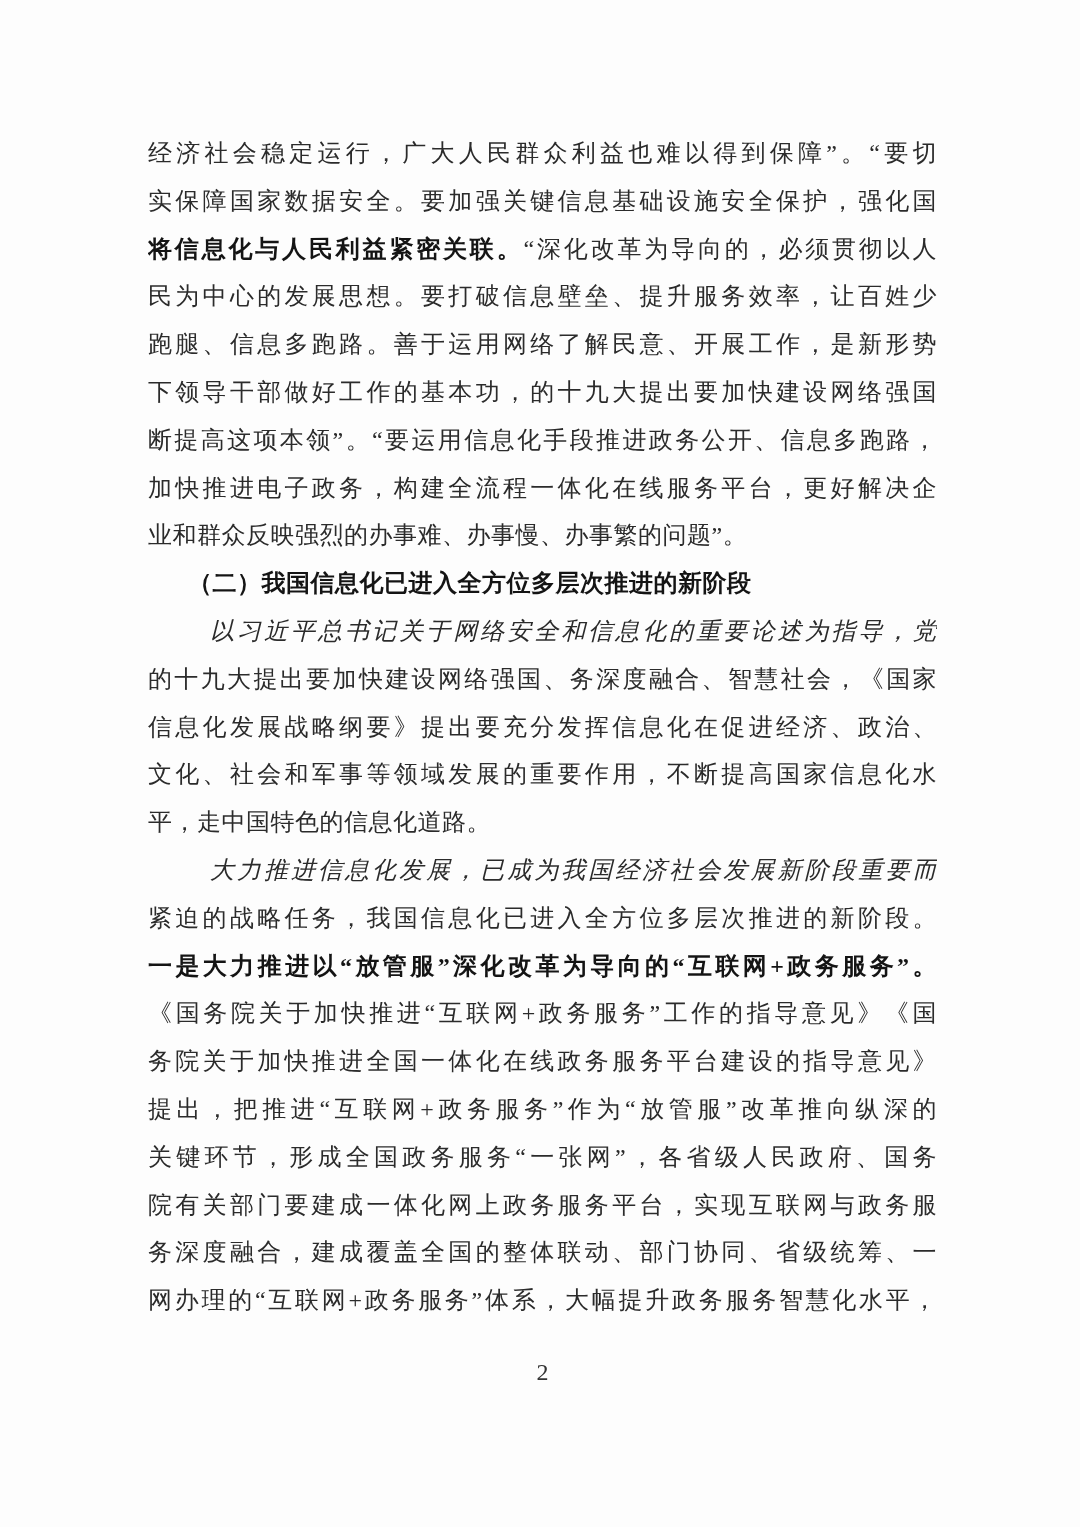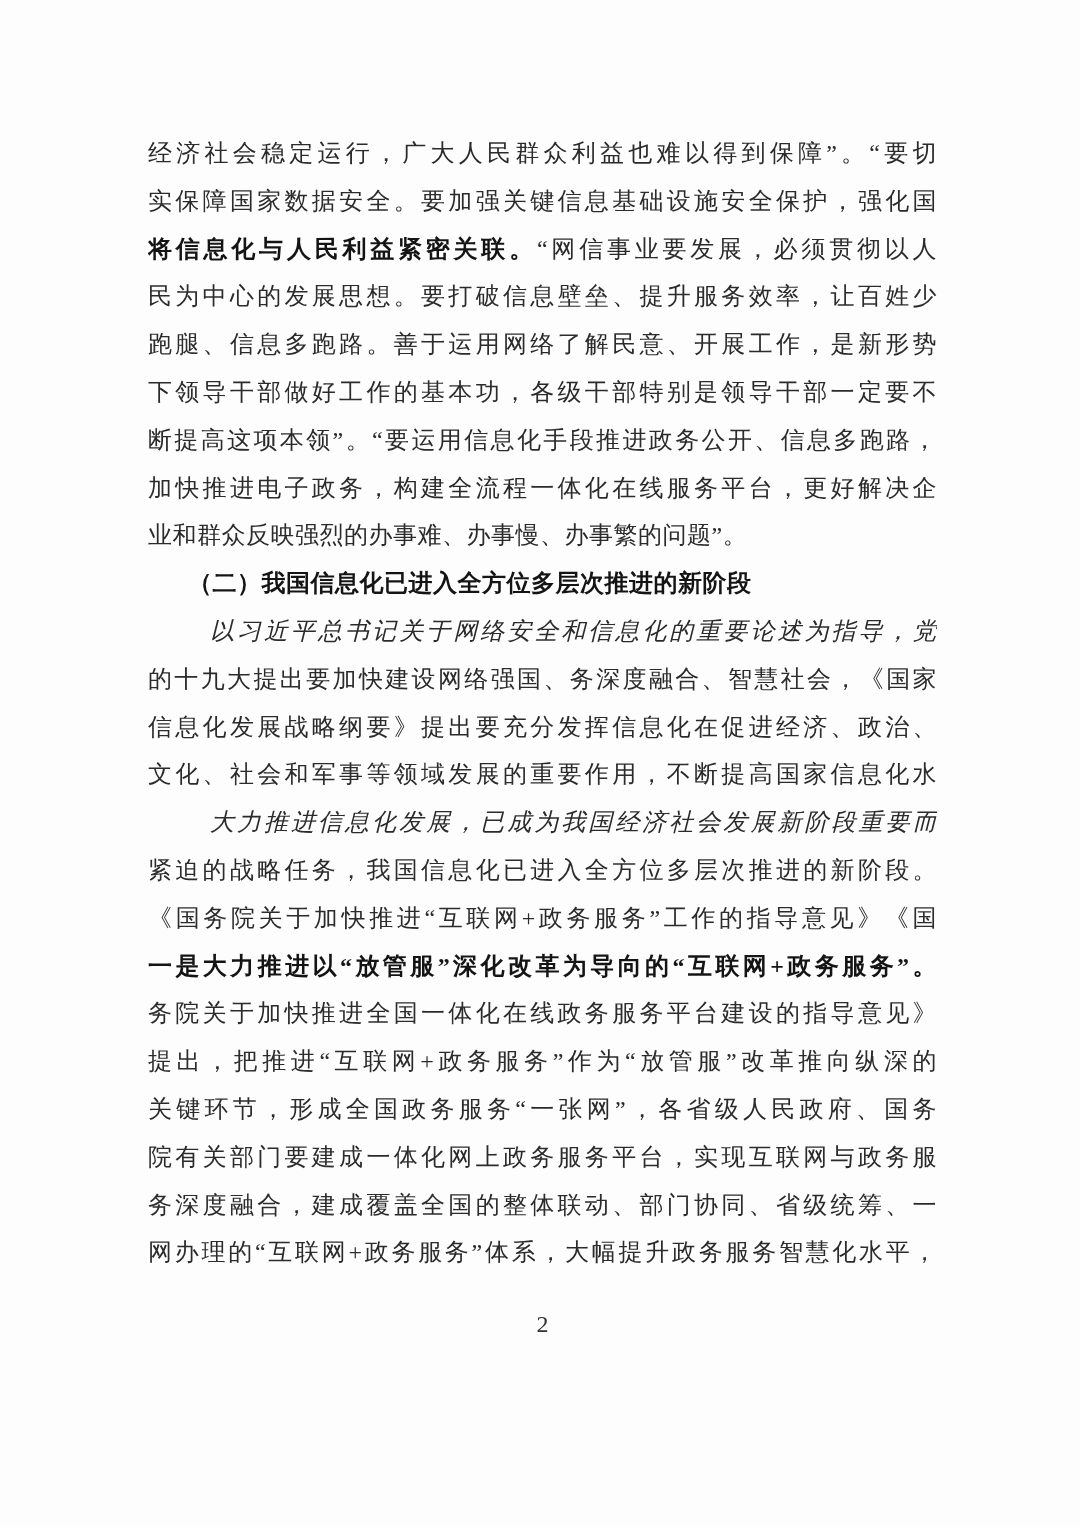--- a/index.html
+++ b/index.html
@@ -56,42 +56,43 @@
   }
 </style>
 </head>
 <body>
 
 <main class="page">
   <div id="doc">
       <div class="paragraph">
         <div class="line"><span>经济社会稳定运行，广大人民群众利益也难以得到保障”。“要切</span></div>
         <div class="line"><span>实保障国家数据安全。要加强关键信息基础设施安全保护，强化国</span></div>
-        <div class="line"><span class="b">将信息化与人民利益紧密关联。</span><span>“网信事业要发展，必须贯彻以人</span></div>
+        <div class="line"><span class="b">将信息化与人民利益紧密关联。</span><span>“深化改革为导向的，必须贯彻以人</span></div>
         <div class="line"><span>民为中心的发展思想。要打破信息壁垒、提升服务效率，让百姓少</span></div>
         <div class="line"><span>跑腿、信息多跑路。善于运用网络了解民意、开展工作，是新形势</span></div>
-        <div class="line"><span>下领导干部做好工作的基本功，各级干部特别是领导干部一定要不</span></div>
+        <div class="line"><span>下领导干部做好工作的基本功，的十九大提出要加快建设网络强国</span></div>
         <div class="line"><span>断提高这项本领”。“要运用信息化手段推进政务公开、信息多跑路，</span></div>
         <div class="line"><span>加快推进电子政务，构建全流程一体化在线服务平台，更好解决企</span></div>
         <div class="line last"><span>业和群众反映强烈的办事难、办事慢、办事繁的问题”。</span></div>
       </div>
       <div class="paragraph">
         <div class="line last indent1 heading"><span class="b">（二）我国信息化已进入全方位多层次推进的新阶段</span></div>
       </div>
       <div class="paragraph">
         <div class="line indent2"><span>以习近平总书记关于网络安全和信息化的重要论述为指导，党</span></div>
         <div class="line"><span>的十九大提出要加快建设网络强国、务深度融合、智慧社会，《国家</span></div>
         <div class="line"><span>信息化发展战略纲要》提出要充分发挥信息化在促进经济、政治、</span></div>
         <div class="line"><span>文化、社会和军事等领域发展的重要作用，不断提高国家信息化水</span></div>
+        <div class="line last"><span>平，走中国特色的信息化道路。</span></div>
       </div>
       <div class="paragraph">
         <div class="line indent2"><span>大力推进信息化发展，已成为我国经济社会发展新阶段重要而</span></div>
         <div class="line"><span>紧迫的战略任务，我国信息化已进入全方位多层次推进的新阶段。</span></div>
+        <div class="line"><span class="b">一是大力推进以“放管服”深化改革为导向的“互联网+政务服务”。</span></div>
         <div class="line"><span>《国务院关于加快推进“互联网+政务服务”工作的指导意见》《国</span></div>
-        <div class="line"><span class="b">一是大力推进以“放管服”深化改革为导向的“互联网+政务服务”。</span></div>
         <div class="line"><span>务院关于加快推进全国一体化在线政务服务平台建设的指导意见》</span></div>
         <div class="line"><span>提出，把推进“互联网+政务服务”作为“放管服”改革推向纵深的</span></div>
         <div class="line"><span>关键环节，形成全国政务服务“一张网”，各省级人民政府、国务</span></div>
         <div class="line"><span>院有关部门要建成一体化网上政务服务平台，实现互联网与政务服</span></div>
         <div class="line"><span>务深度融合，建成覆盖全国的整体联动、部门协同、省级统筹、一</span></div>
         <div class="line"><span>网办理的“互联网+政务服务”体系，大幅提升政务服务智慧化水平，</span></div>
       </div>
     </div>
   <div class="footer">
     <span class="page-number">2</span>

